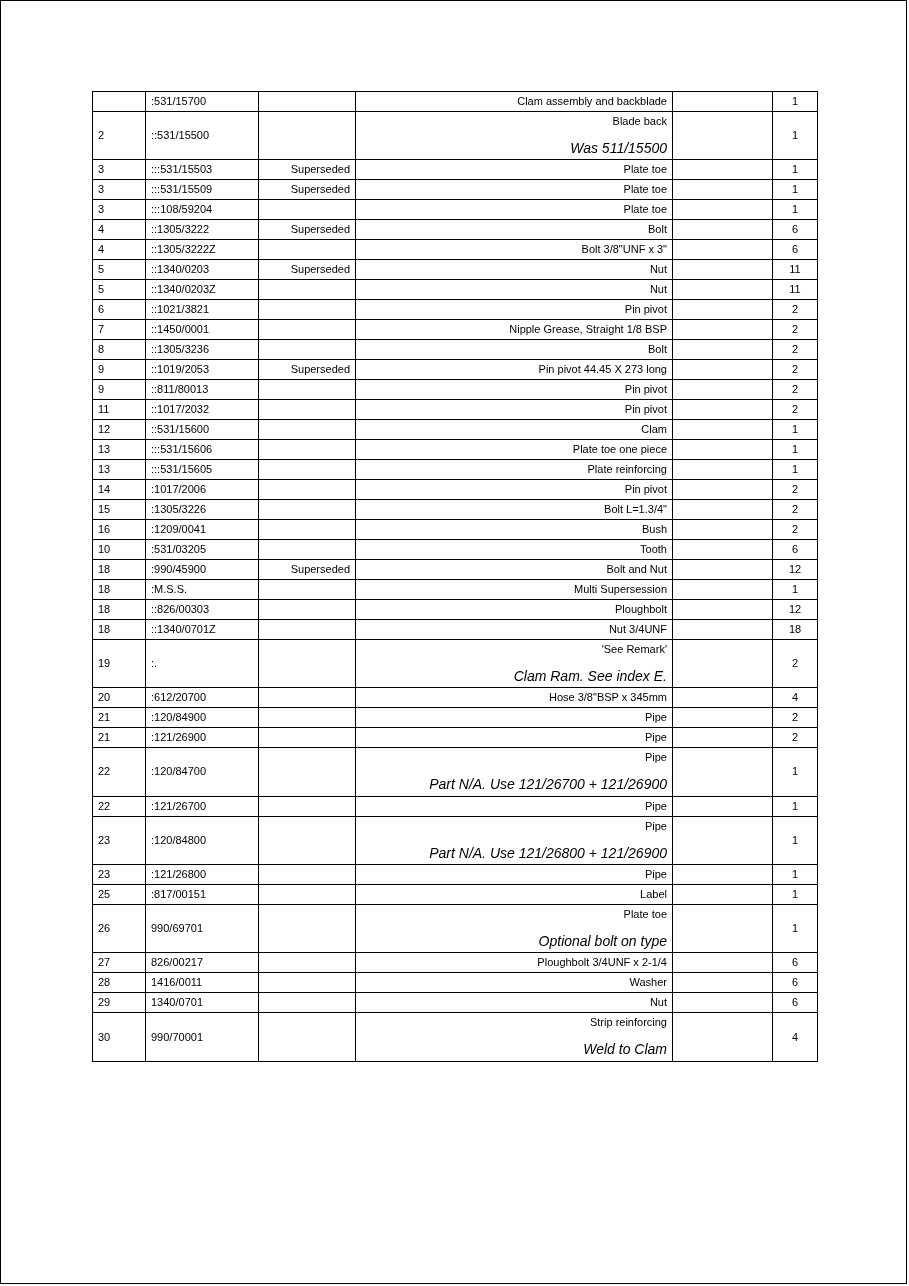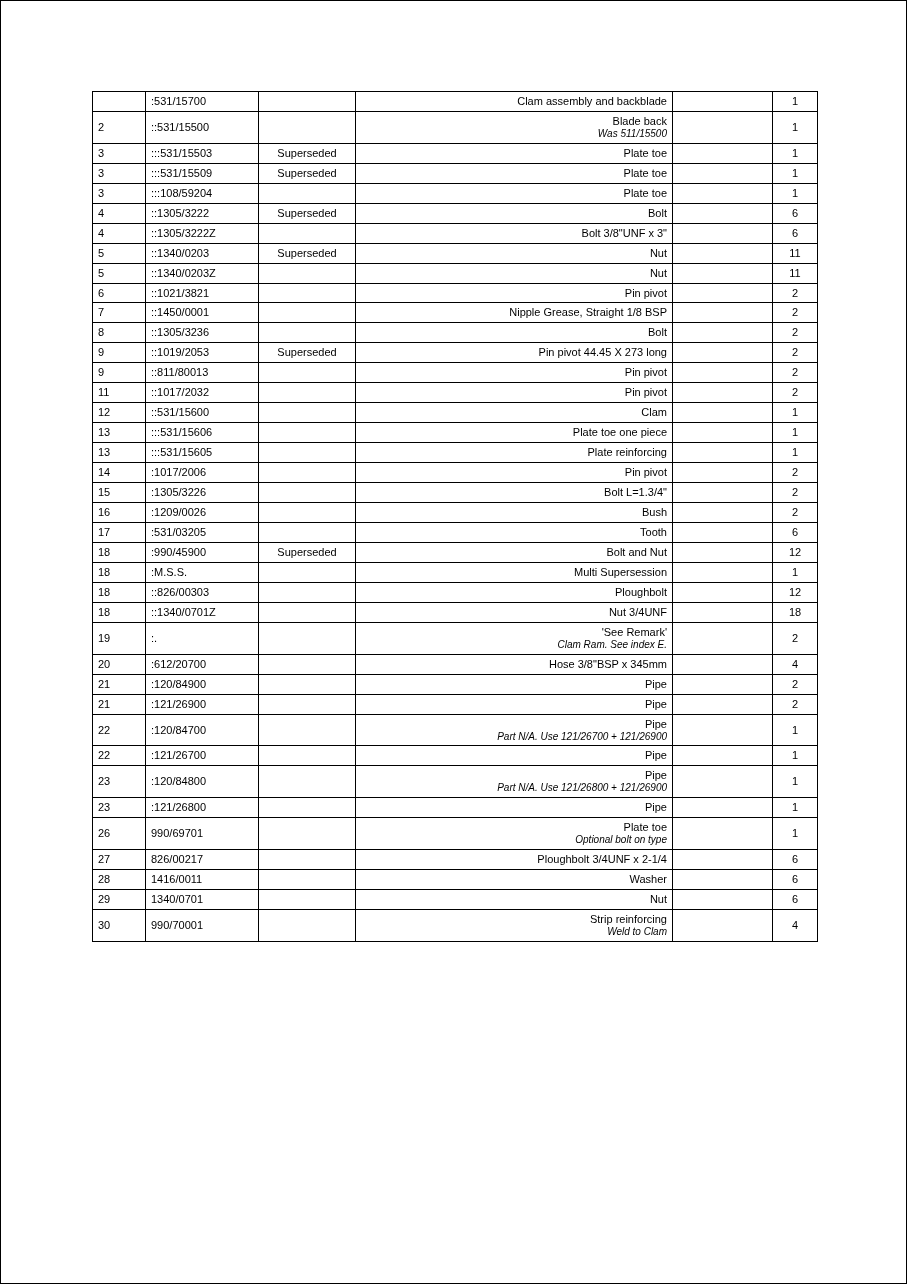--- a/index.html
+++ b/index.html
@@ -56,35 +56,35 @@
   }
   td.index {
     text-align: left;
     padding-left: 6px;
   }
   td.partno {
     text-align: left;
     white-space: nowrap;
   }
   td.status {
-    text-align: center;
+    text-align: right;
     white-space: nowrap;
   }
   td.desc {
     text-align: right;
   }
   td.blank { }
   td.qty {
     text-align: center;
   }
   .note {
     display: block;
     font-style: italic;
-    font-size: 10px;
-    margin-top: 0;
+    font-size: 14px;
+    margin-top: 12px;
   }
   .main-line { display: block; }
 </style>
 </head>
 <body>
 
 <div id="page">
   <div id="table-wrap">
     <table class="parts">
       <colgroup>
@@ -292,30 +292,30 @@
             <td class="partno">:1305/3226</td>
             <td class="status"></td>
             <td class="desc">
               <span class="main-line">Bolt L=1.3/4"</span>
             </td>
             <td class="blank"></td>
             <td class="qty">2</td>
           </tr>
           <tr>
             <td class="index">16</td>
-            <td class="partno">:1209/0026</td>
+            <td class="partno">:1209/0041</td>
             <td class="status"></td>
             <td class="desc">
               <span class="main-line">Bush</span>
             </td>
             <td class="blank"></td>
             <td class="qty">2</td>
           </tr>
           <tr>
-            <td class="index">17</td>
+            <td class="index">10</td>
             <td class="partno">:531/03205</td>
             <td class="status"></td>
             <td class="desc">
               <span class="main-line">Tooth</span>
             </td>
             <td class="blank"></td>
             <td class="qty">6</td>
           </tr>
           <tr>
             <td class="index">18</td>
@@ -429,20 +429,30 @@
             </td>
             <td class="blank"></td>
             <td class="qty">1</td>
           </tr>
           <tr>
             <td class="index">23</td>
             <td class="partno">:121/26800</td>
             <td class="status"></td>
             <td class="desc">
               <span class="main-line">Pipe</span>
+            </td>
+            <td class="blank"></td>
+            <td class="qty">1</td>
+          </tr>
+          <tr>
+            <td class="index">25</td>
+            <td class="partno">:817/00151</td>
+            <td class="status"></td>
+            <td class="desc">
+              <span class="main-line">Label</span>
             </td>
             <td class="blank"></td>
             <td class="qty">1</td>
           </tr>
           <tr>
             <td class="index">26</td>
             <td class="partno">990/69701</td>
             <td class="status"></td>
             <td class="desc">
               <span class="main-line">Plate toe</span>

